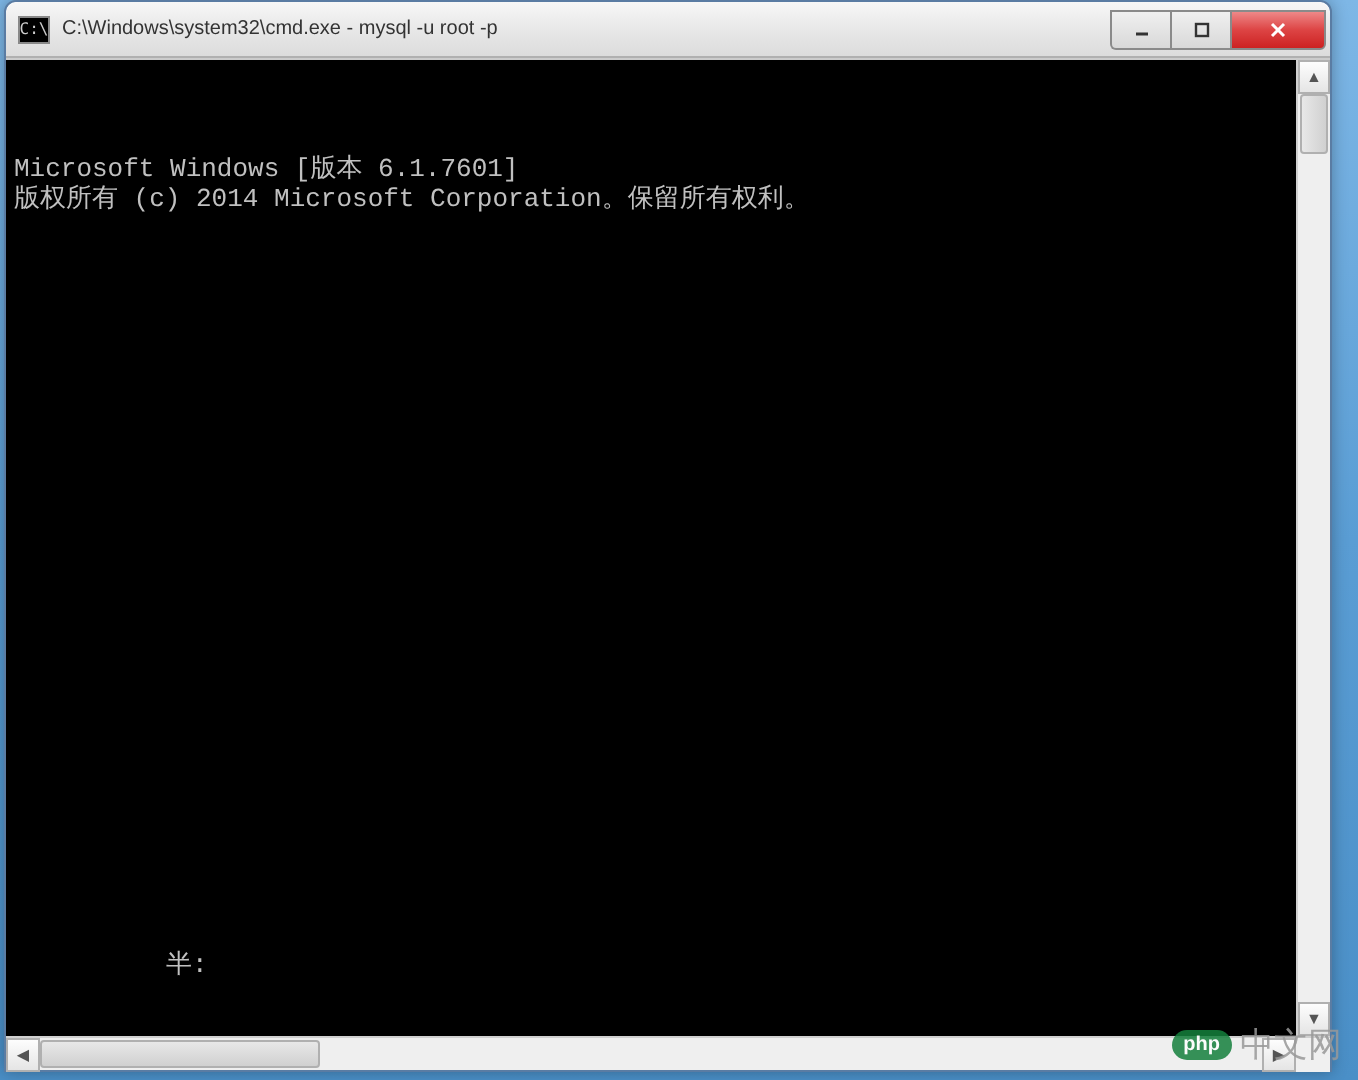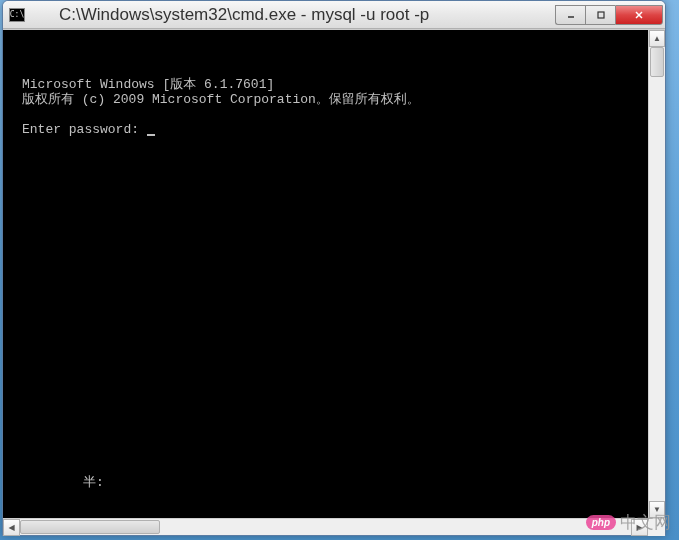--- a/index.html
+++ b/index.html
@@ -40,24 +40,23 @@
       border: 1px solid #888;
       display: inline-flex;
       align-items: center;
       justify-content: center;
       color: #ccc;
       font-size: 8px;
       font-family: monospace;
       margin-right: 6px;
     }
     .title-text {
-      font-size: 17px;
+      font-size: 10px;
       color: #333;
       flex: 1;
-      margin-left: 28px;
     }
     .win-controls {
       display: flex;
       height: 20px;
       margin-right: 2px;
     }
     .win-btn {
       width: 30px;
       height: 20px;
       border: 1px solid #8a8a8a;
@@ -84,21 +83,21 @@
       border-top: 1px solid #ccc;
       overflow: hidden;
     }
     .terminal {
       flex: 1;
       background: #000;
       color: #c0c0c0;
       font-family: "Consolas", "Courier New", monospace;
       font-size: 13px;
       line-height: 15px;
-      padding: 2px 19px;
+      padding: 2px 4px;
       white-space: pre-wrap;
       position: relative;
       overflow: hidden;
     }
     .terminal-line { min-height: 15px; }
     .cursor {
       display: inline-block;
       width: 8px;
       height: 2px;
       background: #c0c0c0;
@@ -177,27 +176,26 @@
     .watermark {
       position: absolute;
       bottom: 6px;
       right: 8px;
       display: flex;
       align-items: center;
       gap: 4px;
       opacity: 0.85;
     }
     .wm-badge {
-      background: #ec4899;
+      background: #15803d;
       color: #fff;
       font-size: 10px;
       font-weight: bold;
       padding: 2px 6px;
       border-radius: 8px;
-      font-style: italic;
     }
     .wm-text {
       color: #999;
       font-size: 17px;
     }
   </style>
 </head>
 <body>
 
 <div class="window">
@@ -220,21 +218,21 @@
             <line x1="3" y1="2" x2="9" y2="8" stroke="#fff" stroke-width="1.5"></line>
             <line x1="9" y1="2" x2="3" y2="8" stroke="#fff" stroke-width="1.5"></line>
           </svg>
       </div>
     </div>
   </div>
 
   <div class="content-area">
     <div class="terminal" id="terminal">
       
-      <div class="terminal-line">Microsoft Windows [版本 6.1.7601]</div><div class="terminal-line">版权所有 (c) 2009 Microsoft Corporation。保留所有权利。</div><div class="terminal-line"></div><div class="terminal-line">Enter password: <span class="cursor"></span></div><div class="bottom-text">半:</div>
+      <div class="terminal-line">Microsoft Windows [版本 6.1.7601]</div><div class="terminal-line">版权所有 (c) 2014 Microsoft Corporation。保留所有权利。</div><div class="terminal-line"></div><div class="bottom-text">半:</div>
     </div>
     <div class="vscroll">
       <div class="scroll-btn">▲</div>
       <div class="scroll-track">
         <div class="scroll-thumb"></div>
       </div>
       <div class="scroll-btn">▼</div>
     </div>
   </div>
 

